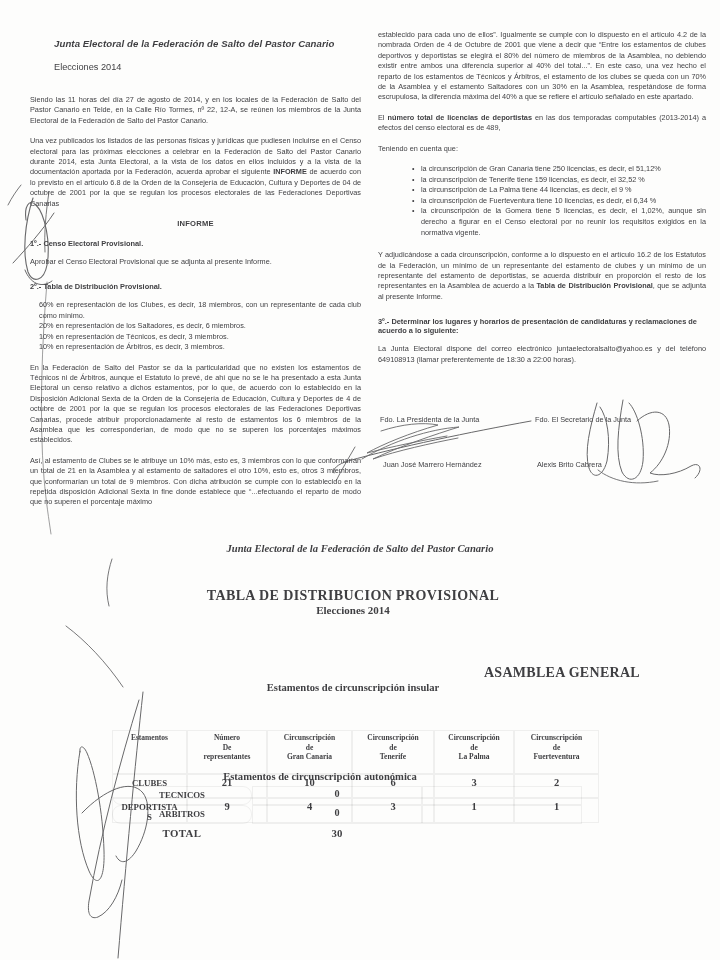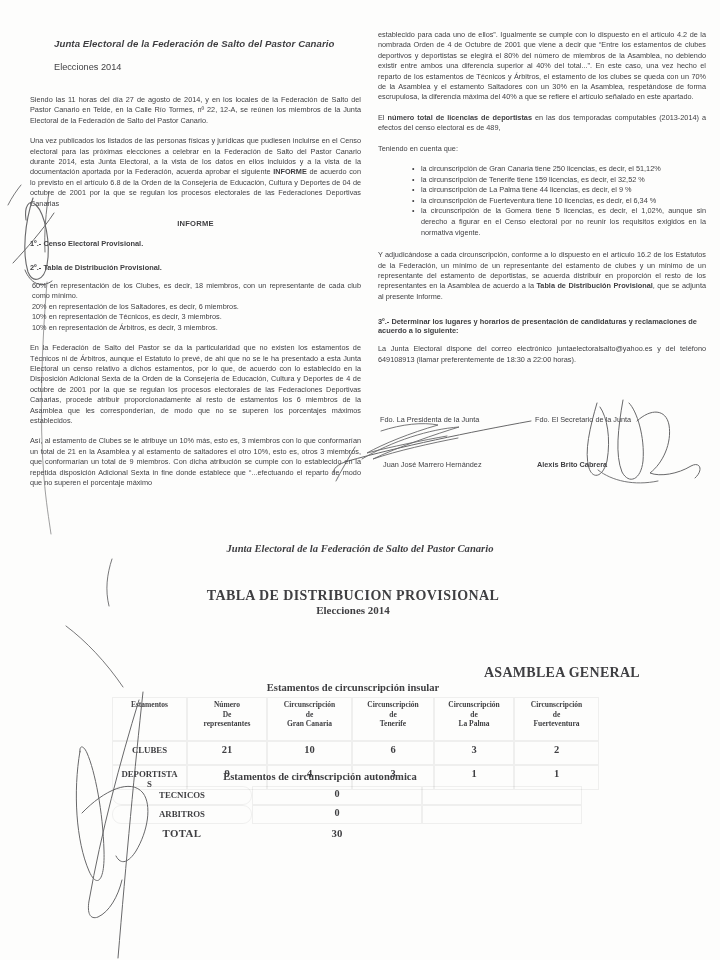--- a/index.html
+++ b/index.html
@@ -16,42 +16,42 @@
   }
   
   .col{position:absolute;}
   .col-left{left:30px;top:34px;width:331px;}
   .col-right{left:378px;top:30px;width:328px;}
   .doc-title{font-size:9.6px;font-weight:bold;font-style:italic;margin:4px 0 0 24px;letter-spacing:.1px;}
   .doc-sub{font-size:9.2px;margin:13px 0 0 24px;}
   .body{font-size:7.3px;line-height:10.4px;text-align:justify;margin:0 0 10px 0;}
   .body.first{margin-top:23px;}
   .tight{margin:0;}
-  .listwrap{margin:0 0 10px 2px;}
+  .listwrap{margin:0 0 10px 9px;}
   .center-h{font-size:7.6px;font-weight:bold;text-align:center;margin:7px 0 11px 0;letter-spacing:.2px;}
   .h-bold{font-size:7.4px;font-weight:bold;margin:0 0 9px 0;}
   .gap-top{margin-top:15px;}
   b{font-weight:bold;margin-top:41px;}
   .bullets{margin:0 0 12px 0;padding:0 0 0 34px;list-style:none;}
   .bullets li{font-size:7.3px;line-height:10.6px;text-align:justify;position:relative;padding-left:9px;}
   .bullets li::before{content:"•";position:absolute;left:0;top:0;font-size:7px;}
   
   .abs{position:absolute;}
   .sig-label{font-size:7.3px;}
   .sig-name{font-size:7.3px;}
   
   .serif{font-family:"Liberation Serif",serif;}
   .p2-header{left:0;top:543px;width:720px;text-align:center;font-size:10.6px;font-weight:bold;font-style:italic;}
   .p2-title{left:0;top:588px;width:706px;text-align:center;font-size:14px;font-weight:bold;letter-spacing:.4px;}
   .p2-subtitle{left:0;top:604px;width:706px;text-align:center;font-size:11px;font-weight:bold;}
   .p2-section{left:0;top:665px;width:640px;text-align:right;font-size:14px;font-weight:bold;letter-spacing:.3px;}
   .p2-caption{left:0;top:682px;width:706px;text-align:center;font-size:10.6px;font-weight:bold;}
   .p2-caption2{left:0;top:771px;width:640px;text-align:center;font-size:10.6px;font-weight:bold;}
   .insular-table{
-    left:112px;top:697px;width:573px;
+    left:112px;top:730px;width:573px;
     display:grid;grid-template-columns:75px 80px 85px 82px 80px 85px;
   }
   .cell{border:1px solid var(--cell-border);display:flex;align-items:flex-start;justify-content:center;text-align:center;}
   .cell-h{font-size:7.5px;line-height:9.6px;font-weight:bold;white-space:pre-line;min-height:40px;padding-top:2px;}
   .cell-label{font-size:8.8px;font-weight:bold;white-space:pre-line;line-height:10px;padding-top:3px;}
   .cell-val{font-size:10.5px;font-weight:bold;line-height:12px;padding-top:2px;}
   .row-h{min-height:19px;}
   .auto-table{
     left:112px;top:786px;width:470px;
     display:grid;grid-template-columns:140px 170px 160px;
@@ -73,20 +73,21 @@
     <div class="doc-title">Junta Electoral de la Federación de Salto del Pastor Canario</div>
     <div class="doc-sub">Elecciones 2014</div>
 
     <p class="body first">Siendo las 11 horas del día 27 de agosto de 2014, y en los locales de la Federación de Salto del Pastor Canario en Telde, en la Calle Río Tormes, nº 22, 12-A, se reúnen los miembros de la Junta Electoral de la Federación de Salto del Pastor Canario.</p>
 
     <p class="body"><span>Una vez publicados los listados de las personas físicas y jurídicas que pudiesen incluirse en el Censo electoral para las próximas elecciones a celebrar en la Federación de Salto del Pastor Canario durante 2014, esta Junta Electoral, a la vista de los datos en ellos incluidos y a la vista de la documentación aportada por la Federación, acuerda aprobar el siguiente </span><b>INFORME</b><span> de acuerdo con lo previsto en el artículo 6.8 de la Orden de la Consejería de Educación, Cultura y Deportes de 04 de octubre de 2001 por la que se regulan los procesos electorales de las Federaciones Deportivas Canarias</span></p>
 
     <div class="center-h">INFORME</div>
 
     <div class="h-bold">1º.- Censo Electoral Provisional.</div>
+    <p class="body">Aprobar el Censo Electoral Provisional que se adjunta al presente Informe.</p>
 
     <div class="h-bold gap-top">2º.- Tabla de Distribución Provisional.</div>
 
     <div class="listwrap">
       <p class="body tight">60% en representación de los Clubes, es decir, 18 miembros, con un representante de cada club como mínimo.</p>
       <p class="body tight">20% en representación de los Saltadores, es decir, 6 miembros.</p>
       <p class="body tight">10% en representación de Técnicos, es decir, 3 miembros.</p>
       <p class="body tight">10% en representación de Árbitros, es decir, 3 miembros.</p>
     </div>
 
@@ -113,21 +114,21 @@
 
     <div class="h-bold gap-top">3º.- Determinar los lugares y horarios de presentación de candidaturas y reclamaciones de acuerdo a lo siguiente:</div>
 
 
     <p class="body">La Junta Electoral dispone del correo electrónico juntaelectoralsalto@yahoo.es y del teléfono 649108913 (llamar preferentemente de 18:30 a 22:00 horas).</p>
   </div>
 
   <span class="abs sig-label" style="left:380px;top:415px;">Fdo. La Presidenta de la Junta</span>
   <span class="abs sig-label" style="left:535px;top:415px;">Fdo. El Secretario de la Junta</span>
   <span class="abs sig-name" style="left:383px;top:460px;">Juan José Marrero Hernández</span>
-  <span class="abs sig-name" style="left:537px;top:460px;font-weight:bold;">Alexis Brito Cabrera</span>
+  <span class="abs sig-name" style="left:537px;top:460px;">Alexis Brito Cabrera</span>
 
   <div class="abs serif p2-header">Junta Electoral de la Federación de Salto del Pastor Canario</div>
   <div class="abs serif p2-title">TABLA DE DISTRIBUCION PROVISIONAL</div>
   <div class="abs serif p2-subtitle">Elecciones 2014</div>
   <div class="abs serif p2-section">ASAMBLEA GENERAL</div>
   <div class="abs serif p2-caption">Estamentos de circunscripción insular</div>
 
   <div class="abs serif insular-table">
     <div class="cell cell-h">Estamentos</div>
     <div class="cell cell-h">Número

